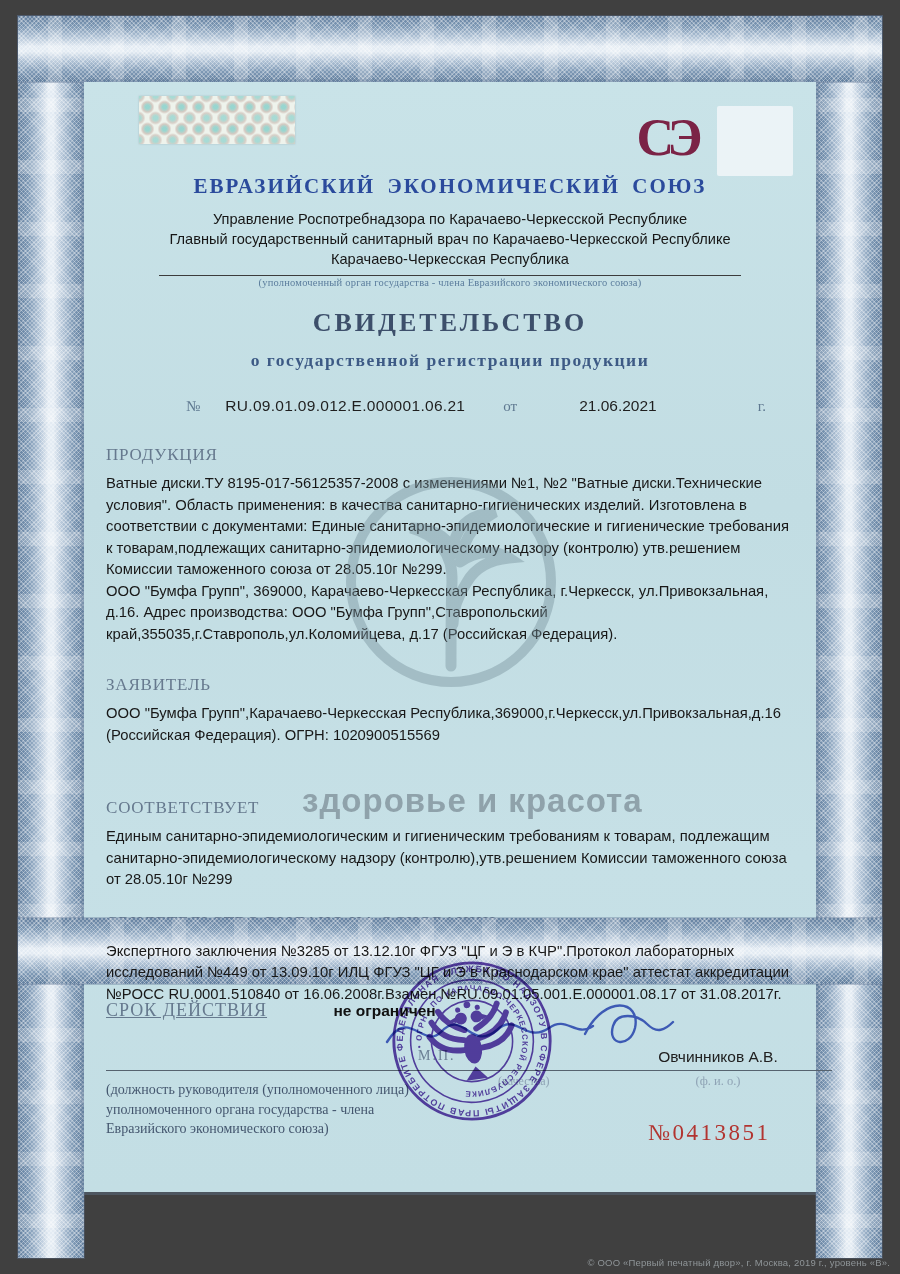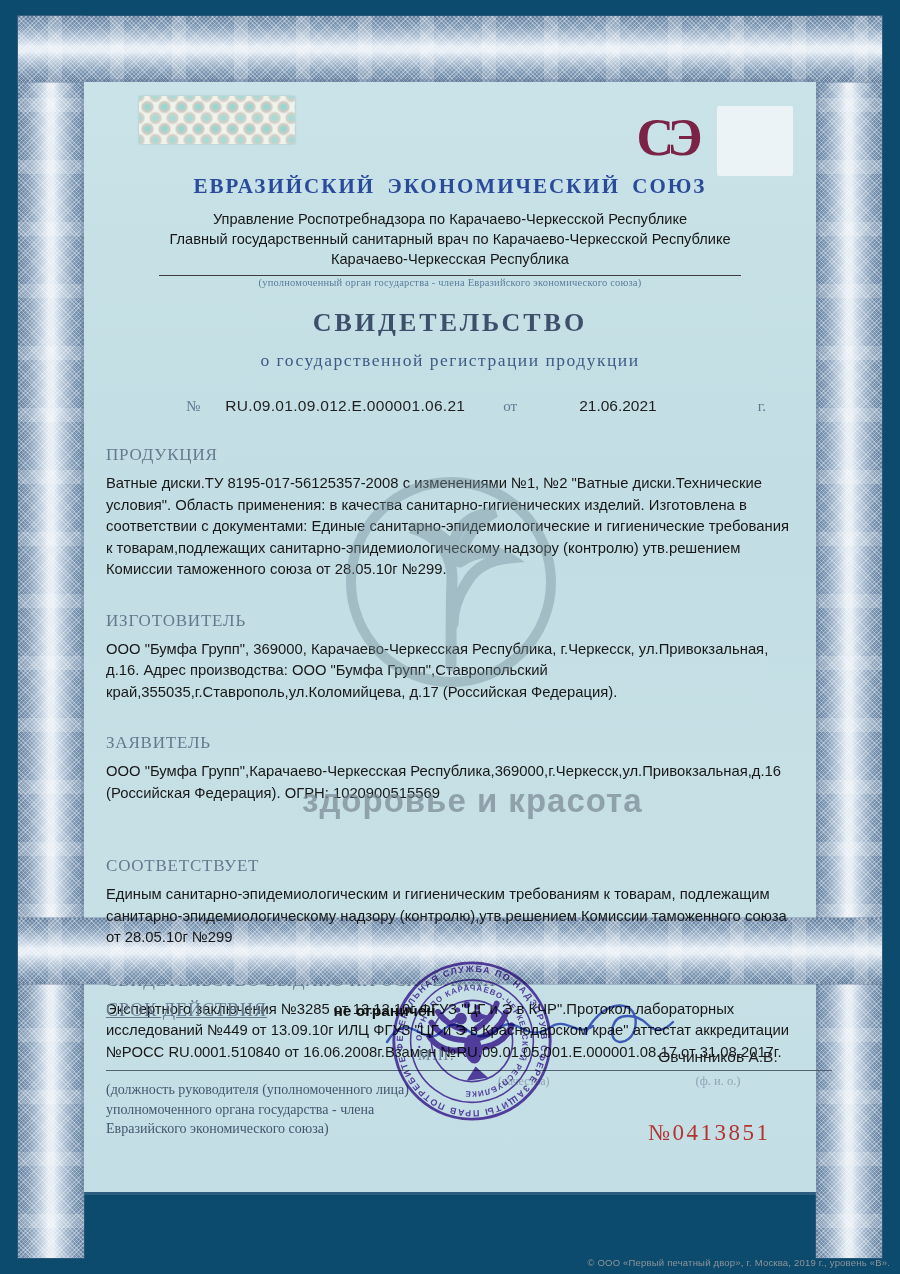--- a/index.html
+++ b/index.html
@@ -1,18 +1,18 @@
 <!DOCTYPE html>
 <html><head>
 <meta charset="utf-8">
 <style>
   html,body{margin:0;padding:0;}
   body{width:900px;height:1274px;background:#fdfdfd;position:relative;
        font-family:"Liberation Sans",sans-serif;overflow:hidden;}
-  .page{position:absolute;inset:0;background:#0c4a6e;}
+  .page{position:absolute;inset:0;background:#404040;}
 
   
   .strip{position:absolute;box-shadow:0 0 0 1px rgba(90,110,140,.35);}
   .strip.h{
     background:
       repeating-linear-gradient(45deg, rgba(255,255,255,.30) 0 1px, rgba(255,255,255,0) 1px 3px),
       repeating-linear-gradient(-45deg, rgba(255,255,255,.30) 0 1px, rgba(255,255,255,0) 1px 3px),
       repeating-linear-gradient(90deg, rgba(255,255,255,0) 0 30px, rgba(255,255,255,.20) 30px 44px, rgba(255,255,255,0) 44px 62px),
       linear-gradient(180deg,#64809f 0%,#7e99b5 16%,#b7c8da 34%,#e3ebf3 46%,#e3ebf3 54%,#b7c8da 66%,#7e99b5 84%,#64809f 100%);
   }
@@ -51,21 +51,21 @@
   
   .h1{margin:92px 0 10px;text-align:center;font-family:"Liberation Serif",serif;
     font-weight:700;font-size:21px;letter-spacing:2px;word-spacing:5px;color:#2a4a9c;}
   .org{line-height:20px;font-size:14.6px;color:#161616;text-align:center;}
   .caption-wrap{width:582px;margin:6px auto 0;border-top:1.5px solid #3c3c3c;}
   .org-caption{font-family:"Liberation Serif",serif;font-size:10.5px;color:#5b7d9d;
     text-align:center;padding-top:1px;letter-spacing:.2px;}
   .title-main{margin-top:20px;text-align:center;font-family:"Liberation Serif",serif;
     font-weight:700;font-size:26px;letter-spacing:3px;color:#3d4f6b;}
   .title-sub{margin-top:12px;text-align:center;font-family:"Liberation Serif",serif;
-    font-weight:400;font-size:17.5px;letter-spacing:1.5px;color:#3d5a85;}
+    font-weight:700;font-size:17.5px;letter-spacing:1.5px;color:#3d5a85;}
 
   .number-row{display:flex;align-items:baseline;margin-top:26px;font-size:15.5px;color:#1f1f1f;}
   .num-label{font-family:"Liberation Serif",serif;color:#5e7890;font-size:15px;}
   .nr-no{margin-left:80px;}
   .nr-number{margin-left:25px;letter-spacing:.3px;}
   .nr-from{margin-left:38px;}
   .nr-date{margin-left:62px;}
   .nr-year{margin-left:auto;margin-right:28px;}
 
   .sec-h{margin:30px 0 8px;font-family:"Liberation Serif",serif;font-size:17px;
@@ -138,21 +138,20 @@
       <span class="num-label nr-no">№</span>
       <span class="nr-number">RU.09.01.09.012.Е.000001.06.21</span>
       <span class="num-label nr-from">от</span>
       <span class="nr-date">21.06.2021</span>
       <span class="num-label nr-year">г.</span>
     </div>
 
     <div class="sec-h">ПРОДУКЦИЯ</div>
     <div class="body-text">Ватные диски.ТУ 8195-017-56125357-2008 с изменениями №1, №2 "Ватные диски.Технические условия". Область применения: в качества санитарно-гигиенических изделий. Изготовлена в соответствии с документами: Единые санитарно-эпидемиологические и гигиенические требования к товарам,подлежащих санитарно-эпидемиологическому надзору (контролю) утв.решением Комиссии таможенного союза от 28.05.10г №299.</div>
 
-    <div class="sec-h">ИЗГОТОВИТЕЛЬ</div>
     <div class="body-text">ООО "Бумфа Групп", 369000, Карачаево-Черкесская Республика, г.Черкесск, ул.Привокзальная, д.16. Адрес производства: ООО "Бумфа Групп",Ставропольский край,355035,г.Ставрополь,ул.Коломийцева, д.17 (Российская Федерация).</div>
 
     <div class="sec-h">ЗАЯВИТЕЛЬ</div>
     <div class="body-text">ООО "Бумфа Групп",Карачаево-Черкесская Республика,369000,г.Черкесск,ул.Привокзальная,д.16 (Российская Федерация). ОГРН: 1020900515569</div>
 
     <div class="sec-h" style="margin-top:52px;">СООТВЕТСТВУЕТ</div>
     <div class="body-text">Единым санитарно-эпидемиологическим и гигиеническим требованиям к товарам, подлежащим санитарно-эпидемиологическому надзору (контролю),утв.решением Комиссии таможенного союза от 28.05.10г №299</div>
 
     <div class="sec-h small-gap">СВИДЕТЕЛЬСТВО ВЫДАНО НА ОСНОВАНИИ</div>
     <div class="body-text">Экспертного заключения №3285 от 13.12.10г ФГУЗ "ЦГ и Э в КЧР".Протокол лабораторных исследований №449 от 13.09.10г ИЛЦ ФГУЗ "ЦГ и Э в Краснодарском крае" аттестат аккредитации №РОСС RU.0001.510840 от 16.06.2008г.Взамен №RU.09.01.05.001.Е.000001.08.17 от 31.08.2017г.</div>

